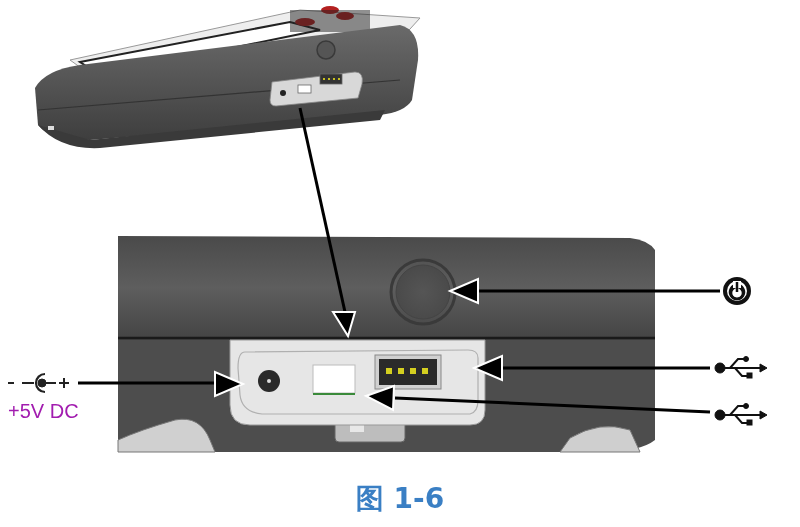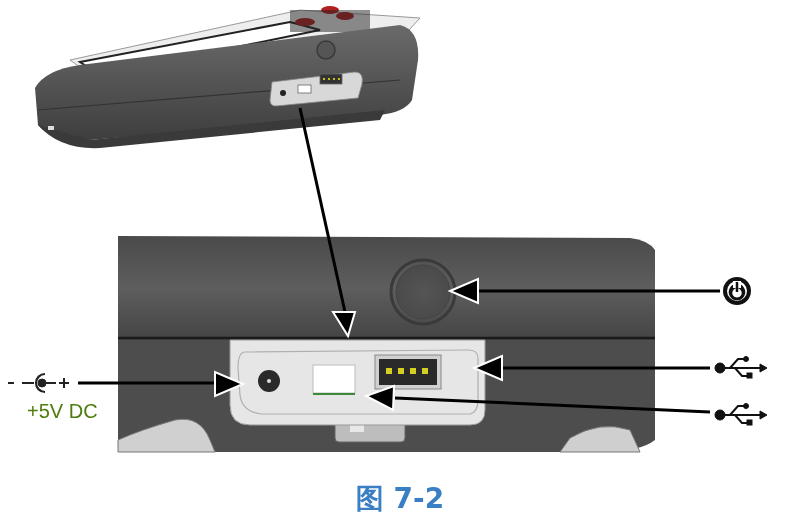--- a/index.html
+++ b/index.html
@@ -1,19 +1,19 @@
 <!DOCTYPE html>
 <html><head>
 <meta charset="utf-8">
 <style>
   html,body{margin:0;padding:0;background:#ffffff;}
   body{width:800px;height:527px;position:relative;overflow:hidden;font-family:"Liberation Sans",sans-serif;}
   .abs{position:absolute;}
   svg{position:absolute;left:0;top:0;}
-  .label-dc{left:27px;top:400px;font-size:20px;color:#4d7c0f;}
+  .label-dc{left:8px;top:400px;font-size:20px;color:#a21caf;}
   .caption{left:0;width:800px;top:480px;text-align:center;font-size:28px;font-weight:bold;color:#3a7fc4;font-family:"DejaVu Sans",sans-serif;}
 </style>
 </head>
 <body>
 
 <svg width="800" height="527" viewBox="0 0 800 527">
   <defs>
     <linearGradient id="bodyGrad" x1="0" y1="0" x2="0" y2="1">
       <stop offset="0" stop-color="#4a4a4a"></stop>
       <stop offset="0.5" stop-color="#5e5e5e"></stop>
@@ -145,13 +145,13 @@
     <line x1="22" y1="383" x2="34" y2="383" stroke-width="2"></line>
     <path d="M45 374 A9 9 0 1 0 45 392" fill="none" stroke-width="2.2"></path>
     <circle cx="42" cy="383" r="4"></circle>
     <line x1="46" y1="383" x2="56" y2="383" stroke-width="2"></line>
     <line x1="59" y1="383" x2="69" y2="383" stroke-width="2"></line>
     <line x1="64" y1="378" x2="64" y2="388" stroke-width="2"></line>
   </g>
 </svg>
 
 <div class="abs label-dc">+5V DC</div>
-<div class="abs caption">图 7-2</div>
+<div class="abs caption">图 1-6</div>
 
 </body></html>

